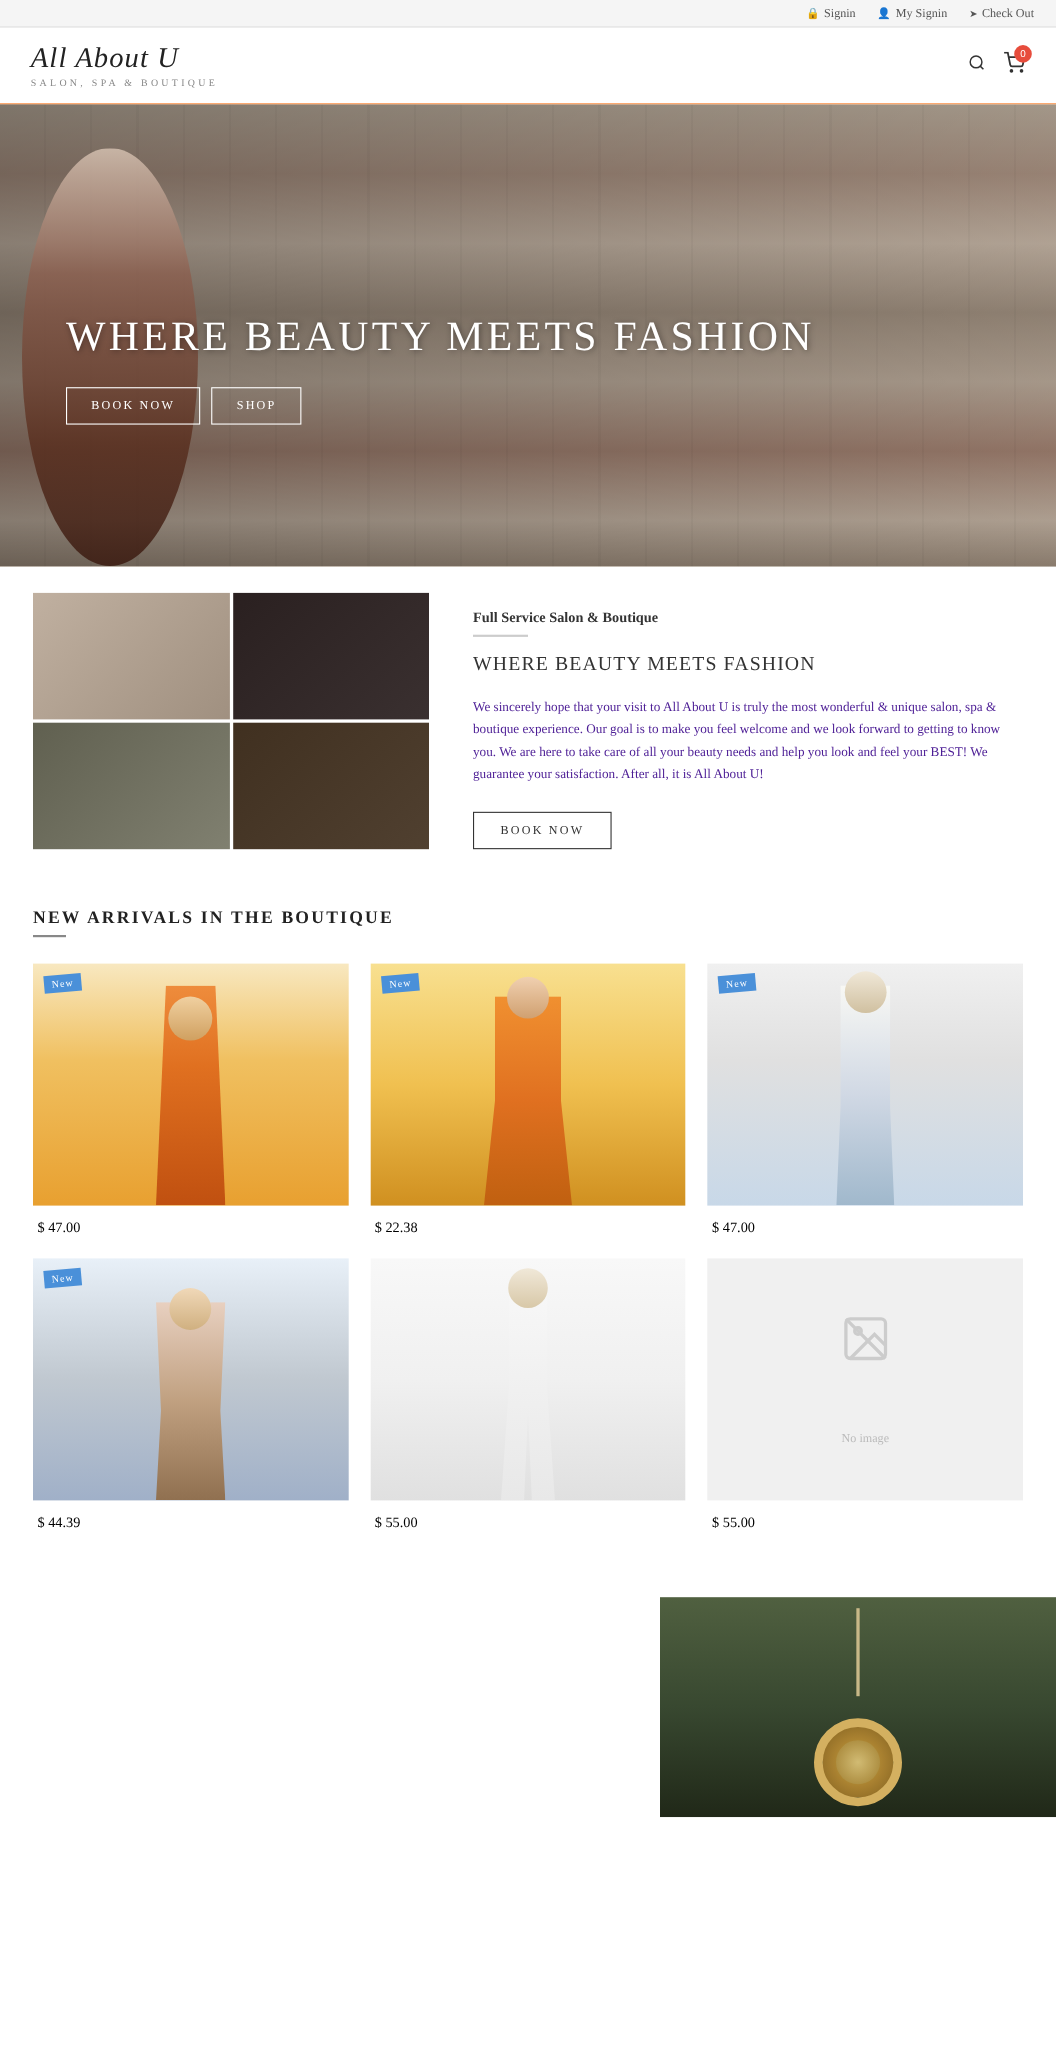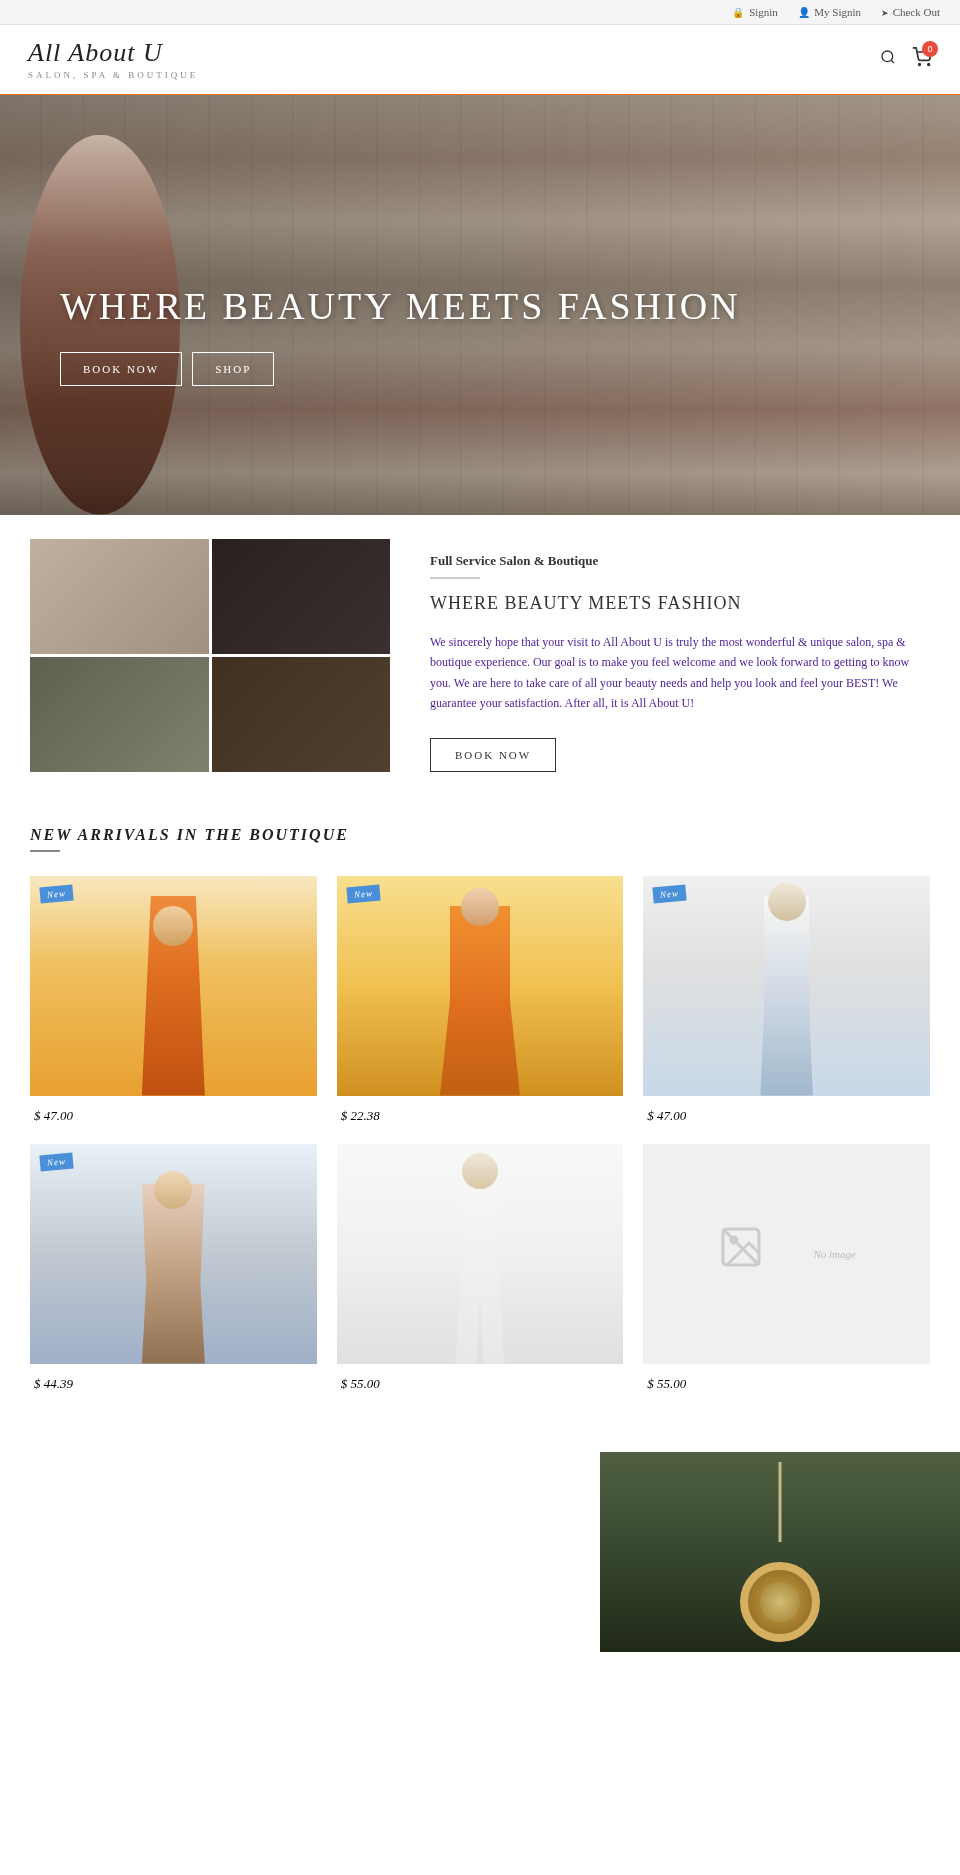--- a/index.html
+++ b/index.html
@@ -167,21 +167,21 @@
       background: transparent;
       color: #333;
       font-size: 11px;
       letter-spacing: 2px;
       text-transform: uppercase;
       cursor: pointer;
       font-family: inherit;
     }
 
     
-    .arrivals-section { padding: 30px 30px 20px; font-style: italic; }
+    .arrivals-section { padding: 30px 30px 20px; }
     .arrivals-title {
       font-size: 16px;
       font-weight: bold;
       color: #222;
       letter-spacing: 2px;
       text-transform: uppercase;
       margin-bottom: 6px;
     }
     .arrivals-divider { width: 30px; height: 2px; background: #888; margin-bottom: 24px; }
 
@@ -210,21 +210,21 @@
     }
     .product-img.top2 {
       background: linear-gradient(180deg, #e8f0f8 0%, #c0c8d0 50%, #a0b0c8 100%);
     }
     .product-img.pants {
       background: linear-gradient(180deg, #f8f8f8 0%, #f0f0f0 50%, #e0e0e0 100%);
     }
     .product-img.no-image {
       background: #f0f0f0;
       display: flex; align-items: center; justify-content: center;
-      flex-direction: row; color: #bbb; gap: 48px;
+      flex-direction: column; color: #bbb; gap: 48px;
     }
     .no-image-icon { font-size: 36px; margin-bottom: 4px; }
     .no-image-text { font-size: 11px; color: #bbb; }
 
     .new-badge {
       position: absolute; top: 10px; left: 10px;
       background: #4a90d9;
       color: #fff;
       font-size: 9px;
       padding: 3px 7px;

